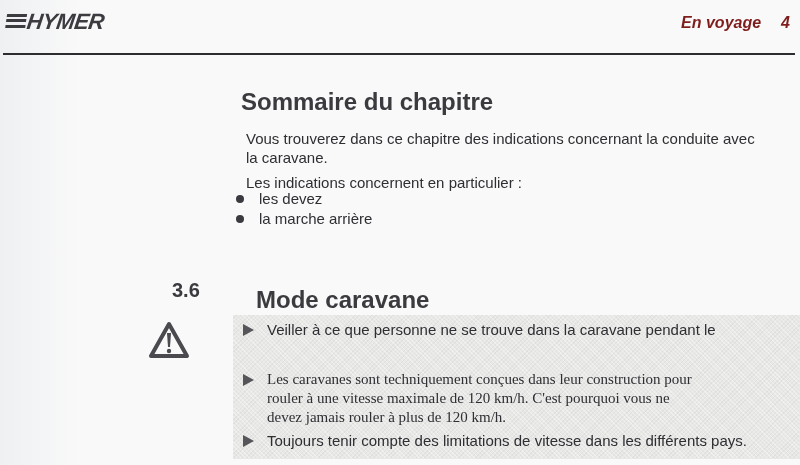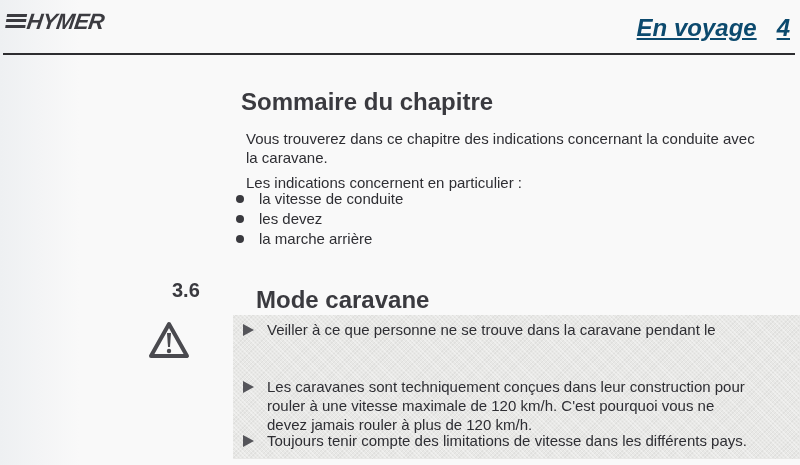--- a/index.html
+++ b/index.html
@@ -22,21 +22,21 @@
   }
   .logo .bars {
     display:inline-block; width:20px; height:14px; vertical-align:1px; margin-right:1px;
     background:
       linear-gradient(#3b3b40,#3b3b40) 0 0/100% 3px no-repeat,
       linear-gradient(#3b3b40,#3b3b40) 0 5px/100% 3px no-repeat,
       linear-gradient(#3b3b40,#3b3b40) 0 11px/100% 3px no-repeat;
   }
   .chapter {
     position:absolute; right:10px; top:14px;
-    font-weight:bold; font-style:italic; font-size:24px; color:#0c4a6e;text-decoration:underline;
+    font-weight:bold; font-style:italic; font-size:16px; color:#7f1d1d;
   }
   .chapter .num { margin-left:20px; }
   .rule {
     position:absolute; left:3px; top:53px; width:792px; height:2px;
     background:#2d2d30;
   }
   h2 {
     position:absolute; margin:7px; font-size:24px; font-weight:bold; color:#3a3a3f;
   }
   .p {
@@ -84,40 +84,39 @@
 
 <div class="rule"></div>
 
 <h2 style="left:234px; top:81px;">Sommaire du chapitre</h2>
 
 <p class="p" style="left:234px; top:117px;">Vous trouverez dans ce chapitre des indications concernant la conduite avec</p>
 <p class="p" style="left:234px; top:136px;">la caravane.</p>
 <p class="p" style="left:234px; top:161px;">Les indications concernent en particulier :</p>
 
 <ul class="bullets">
-  <li><span class="dot"></span><span>la vitesse de conduite</span></li>
   <li><span class="dot"></span><span>les devez</span></li>
   <li><span class="dot"></span><span>la marche arrière</span></li>
 </ul>
 
 <div class="secnum">3.6</div>
 <h2 style="left:249px; top:279px;">Mode caravane</h2>
 
 <svg class="warn-icon" viewBox="0 0 42 38">
   <path d="M21 3 L39 35 L3 35 Z" fill="none" stroke="#4a4a4f" stroke-width="4" stroke-linejoin="round"></path>
   <path d="M19 12 L23 12 L22 26 L20 26 Z" fill="#4a4a4f"></path>
   <circle cx="21" cy="30" r="2.2" fill="#4a4a4f"></circle>
 </svg>
 
 <div class="warn-box">
   <div class="warn-item" style="top:5px;">
     <span class="tri"></span>
     <div>Veiller à ce que personne ne se trouve dans la caravane pendant le</div>
   </div>
-  <div class="warn-item" style="top:62px;">
+  <div class="warn-item" style="top:55px;font-family:Liberation Serif, serif;">
     <span class="tri"></span>
     <div>Les caravanes sont techniquement conçues dans leur construction pour</div>
     <div>rouler à une vitesse maximale de 120 km/h. C'est pourquoi vous ne</div>
     <div>devez jamais rouler à plus de 120 km/h.</div>
   </div>
   <div class="warn-item" style="top:116px;">
     <span class="tri"></span>
     <div>Toujours tenir compte des limitations de vitesse dans les différents pays.</div>
   </div>
 </div>

